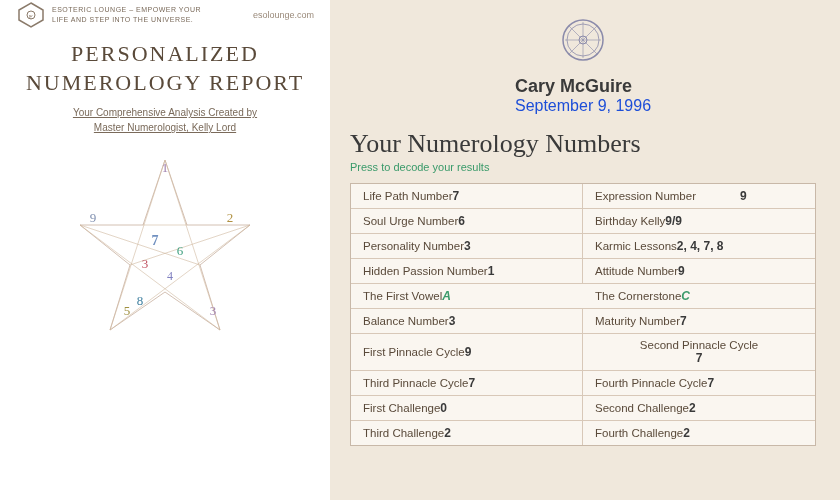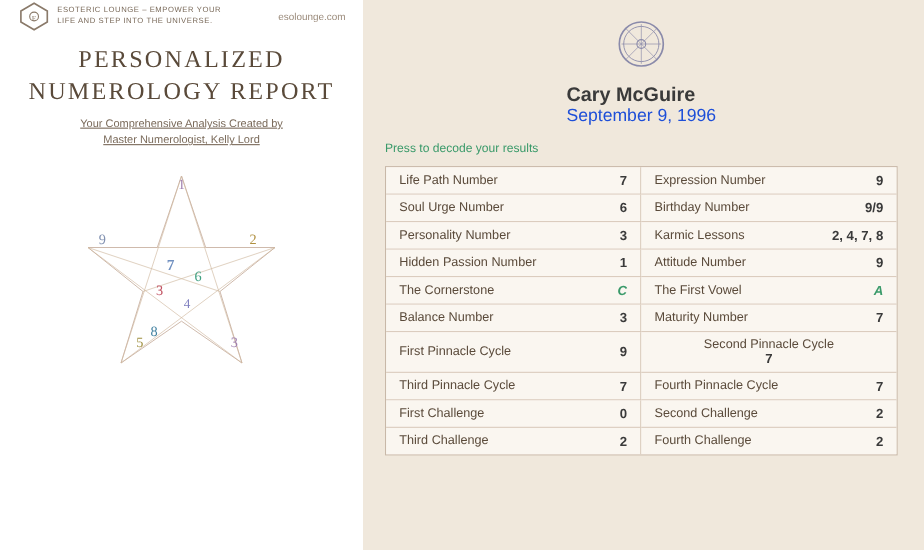--- a/index.html
+++ b/index.html
@@ -154,21 +154,21 @@
     .numbers-grid {
       display: grid;
       grid-template-columns: 1fr 1fr;
       gap: 0;
       border: 1px solid #c8b8a8;
     }
 
     .number-row {
       display: flex;
       align-items: center;
-      justify-content: space-between;
+      justify-content: flex-start;
       padding: 5px 12px;
       border-bottom: 1px solid #d8c8b8;
       border-right: 1px solid #d8c8b8;
       background: #faf6f0;
     }
 
     .number-row:nth-child(even) {
       border-right: none;
     }
 
@@ -262,62 +262,63 @@
       <line x1="8" y1="8" x2="36" y2="36" stroke="#8a8aaa" stroke-width="0.6"></line>
       <line x1="36" y1="8" x2="8" y2="36" stroke="#8a8aaa" stroke-width="0.6"></line>
       <circle cx="22" cy="22" r="4" fill="none" stroke="#8a8aaa" stroke-width="1"></circle>
     </svg>
     <div class="header-info">
       <h2>Cary McGuire</h2>
       <p>September 9, 1996</p>
     </div>
   </div>
 
+  <div class="section-title">Your Numerology Numbers</div>
   <div class="section-subtitle">Press to decode your results</div>
 
   <div class="numbers-grid" id="numbers-grid">
   <div class="number-row">
         <span class="number-label">Life Path Number</span>
         <span class="number-value">7</span>
       </div>
       <div class="number-row" style="border-right: none; gap: 44px;">
         <span class="number-label">Expression Number</span>
         <span class="number-value">9</span>
       </div>
       <div class="number-row">
         <span class="number-label">Soul Urge Number</span>
         <span class="number-value">6</span>
       </div>
       <div class="number-row" style="border-right: none;">
-        <span class="number-label">Birthday Number</span>
+        <span class="number-label">Birthday Kelly</span>
         <span class="number-value">9/9</span>
       </div>
       <div class="number-row">
         <span class="number-label">Personality Number</span>
         <span class="number-value">3</span>
       </div>
       <div class="number-row" style="border-right: none;">
         <span class="number-label">Karmic Lessons</span>
         <span class="number-value">2, 4, 7, 8</span>
       </div>
       <div class="number-row">
         <span class="number-label">Hidden Passion Number</span>
         <span class="number-value">1</span>
       </div>
       <div class="number-row" style="border-right: none;">
         <span class="number-label">Attitude Number</span>
         <span class="number-value">9</span>
       </div>
+      <div class="number-row" style="border-right: none;">
+        <span class="number-label">The First Vowel</span>
+        <span class="number-value" style="color: rgb(58, 154, 106); font-style: italic;">A</span>
+      </div>
       <div class="number-row">
         <span class="number-label">The Cornerstone</span>
         <span class="number-value" style="color: rgb(58, 154, 106); font-style: italic;">C</span>
-      </div>
-      <div class="number-row" style="border-right: none;">
-        <span class="number-label">The First Vowel</span>
-        <span class="number-value" style="color: rgb(58, 154, 106); font-style: italic;">A</span>
       </div>
       <div class="number-row">
         <span class="number-label">Balance Number</span>
         <span class="number-value">3</span>
       </div>
       <div class="number-row" style="border-right: none;">
         <span class="number-label">Maturity Number</span>
         <span class="number-value">7</span>
       </div>
       <div class="number-row">

